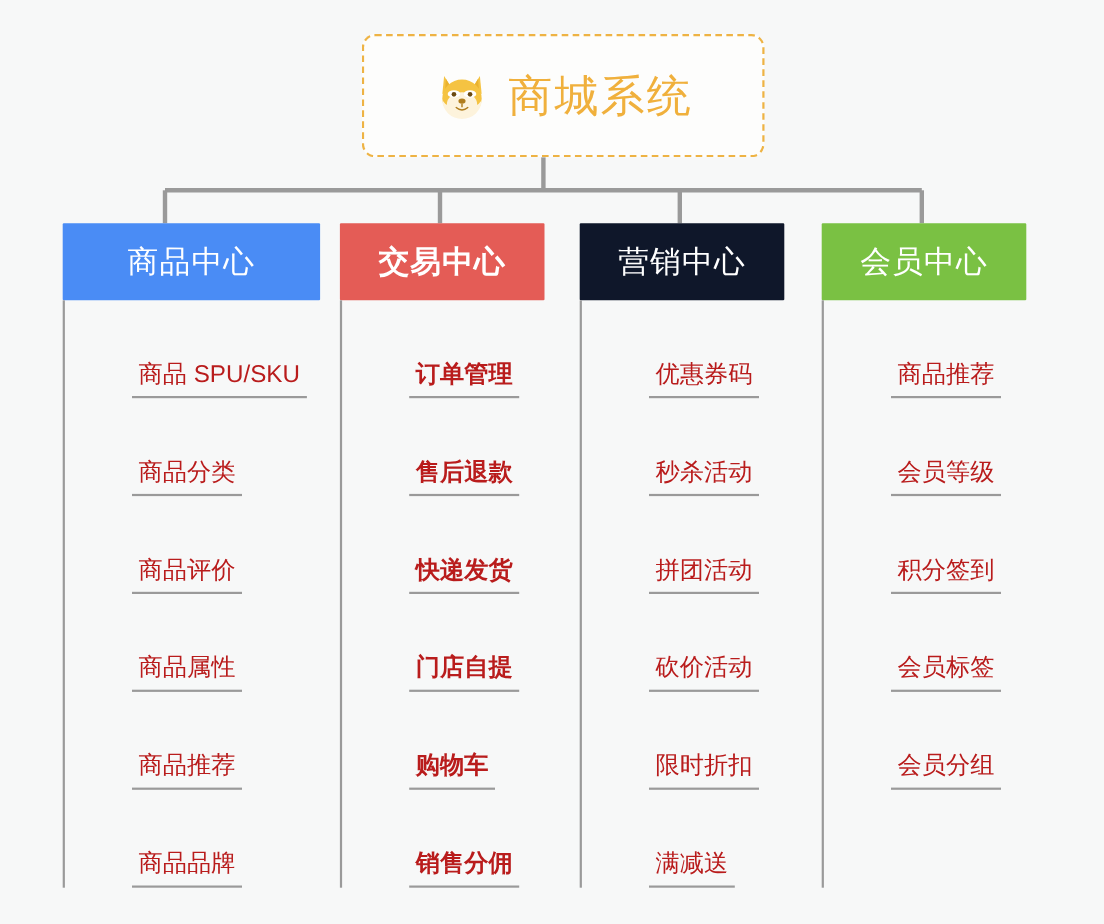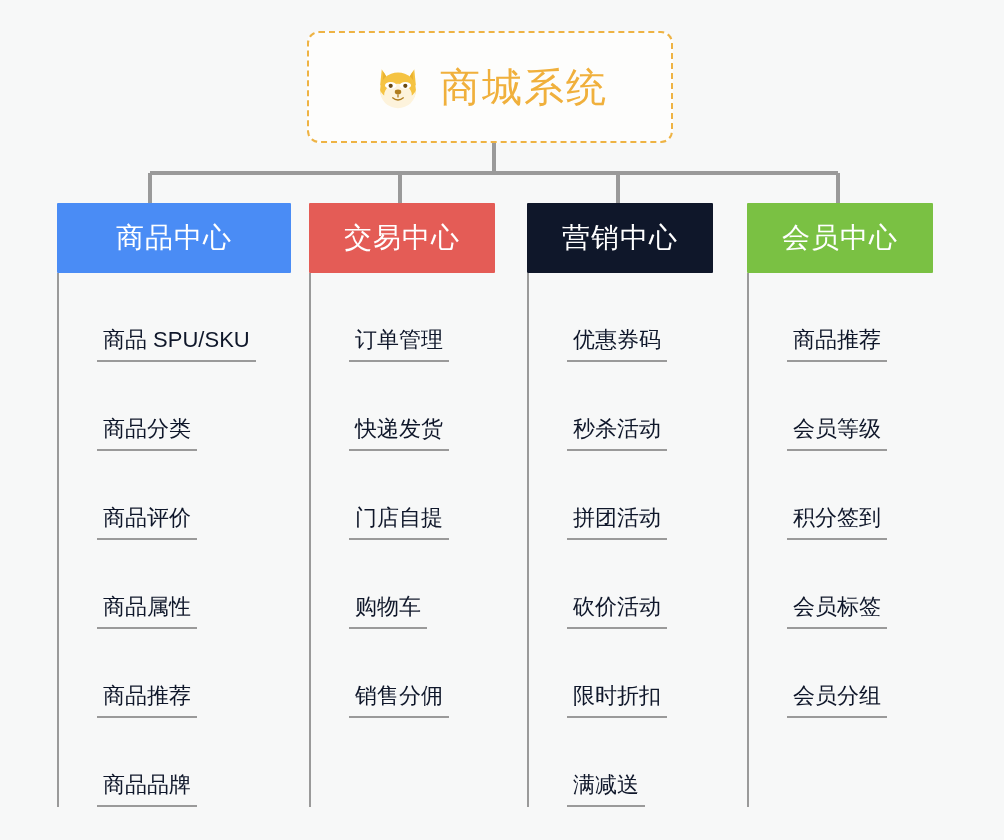--- a/index.html
+++ b/index.html
@@ -16,21 +16,21 @@
   }
   #mindmap {
     position: relative;
     width: 1004px;
     height: 840px;
   }
 
   
   .root-node {
     position: absolute;
-    left: 307px;
+    left: 329px;
     top: 31px;
     width: 366px;
     height: 112px;
     box-sizing: border-box;
     background: #fdfdfc;
     border: 2px dashed #eeb344;
     border-radius: 12px;
     display: flex;
     align-items: center;
     justify-content: center;
@@ -91,25 +91,25 @@
     background: #9a9a9a;
   }
   .leaf {
     position: relative;
     height: 89px;
     display: flex;
     align-items: flex-end;
   }
   .leaf-inner {
     display: inline-block;
-    margin-left: 40px;
+    margin-left: 63px;
     padding: 0 6px 5px 6px;
     border-bottom: 2px solid #9a9a9a;
     font-size: 22px;
-    color: #0f172a;
+    color: #b91c1c;
     white-space: nowrap;
   }
 </style>
 </head>
 <body>
 
 <div id="mindmap">
 
   <svg id="connectors" viewBox="0 0 1004 840" width="1004" height="840">
     <g stroke="#9a9a9a" stroke-width="4" fill="none" stroke-linecap="butt">
@@ -167,28 +167,31 @@
         </div>
       <div class="leaf">
           <span class="leaf-inner">商品推荐</span>
         </div>
       <div class="leaf">
           <span class="leaf-inner">商品品牌</span>
         </div>
     </div>
   </div>
 
-  <div class="column" id="col-1" style="left:309px; width:186px;">
+  <div class="column" id="col-1" style="left:309px; width:186px;font-weight:bold;">
     <div class="cat-box" id="cat-1" style="background: rgb(228, 92, 86);">
       <span>交易中心</span>
     </div>
     <div class="leaves">
       <div class="spine" style="height: 534px;"></div>
       <div class="leaf">
           <span class="leaf-inner">订单管理</span>
+        </div>
+      <div class="leaf">
+          <span class="leaf-inner">售后退款</span>
         </div>
       <div class="leaf">
           <span class="leaf-inner">快递发货</span>
         </div>
       <div class="leaf">
           <span class="leaf-inner">门店自提</span>
         </div>
       <div class="leaf">
           <span class="leaf-inner">购物车</span>
         </div>

